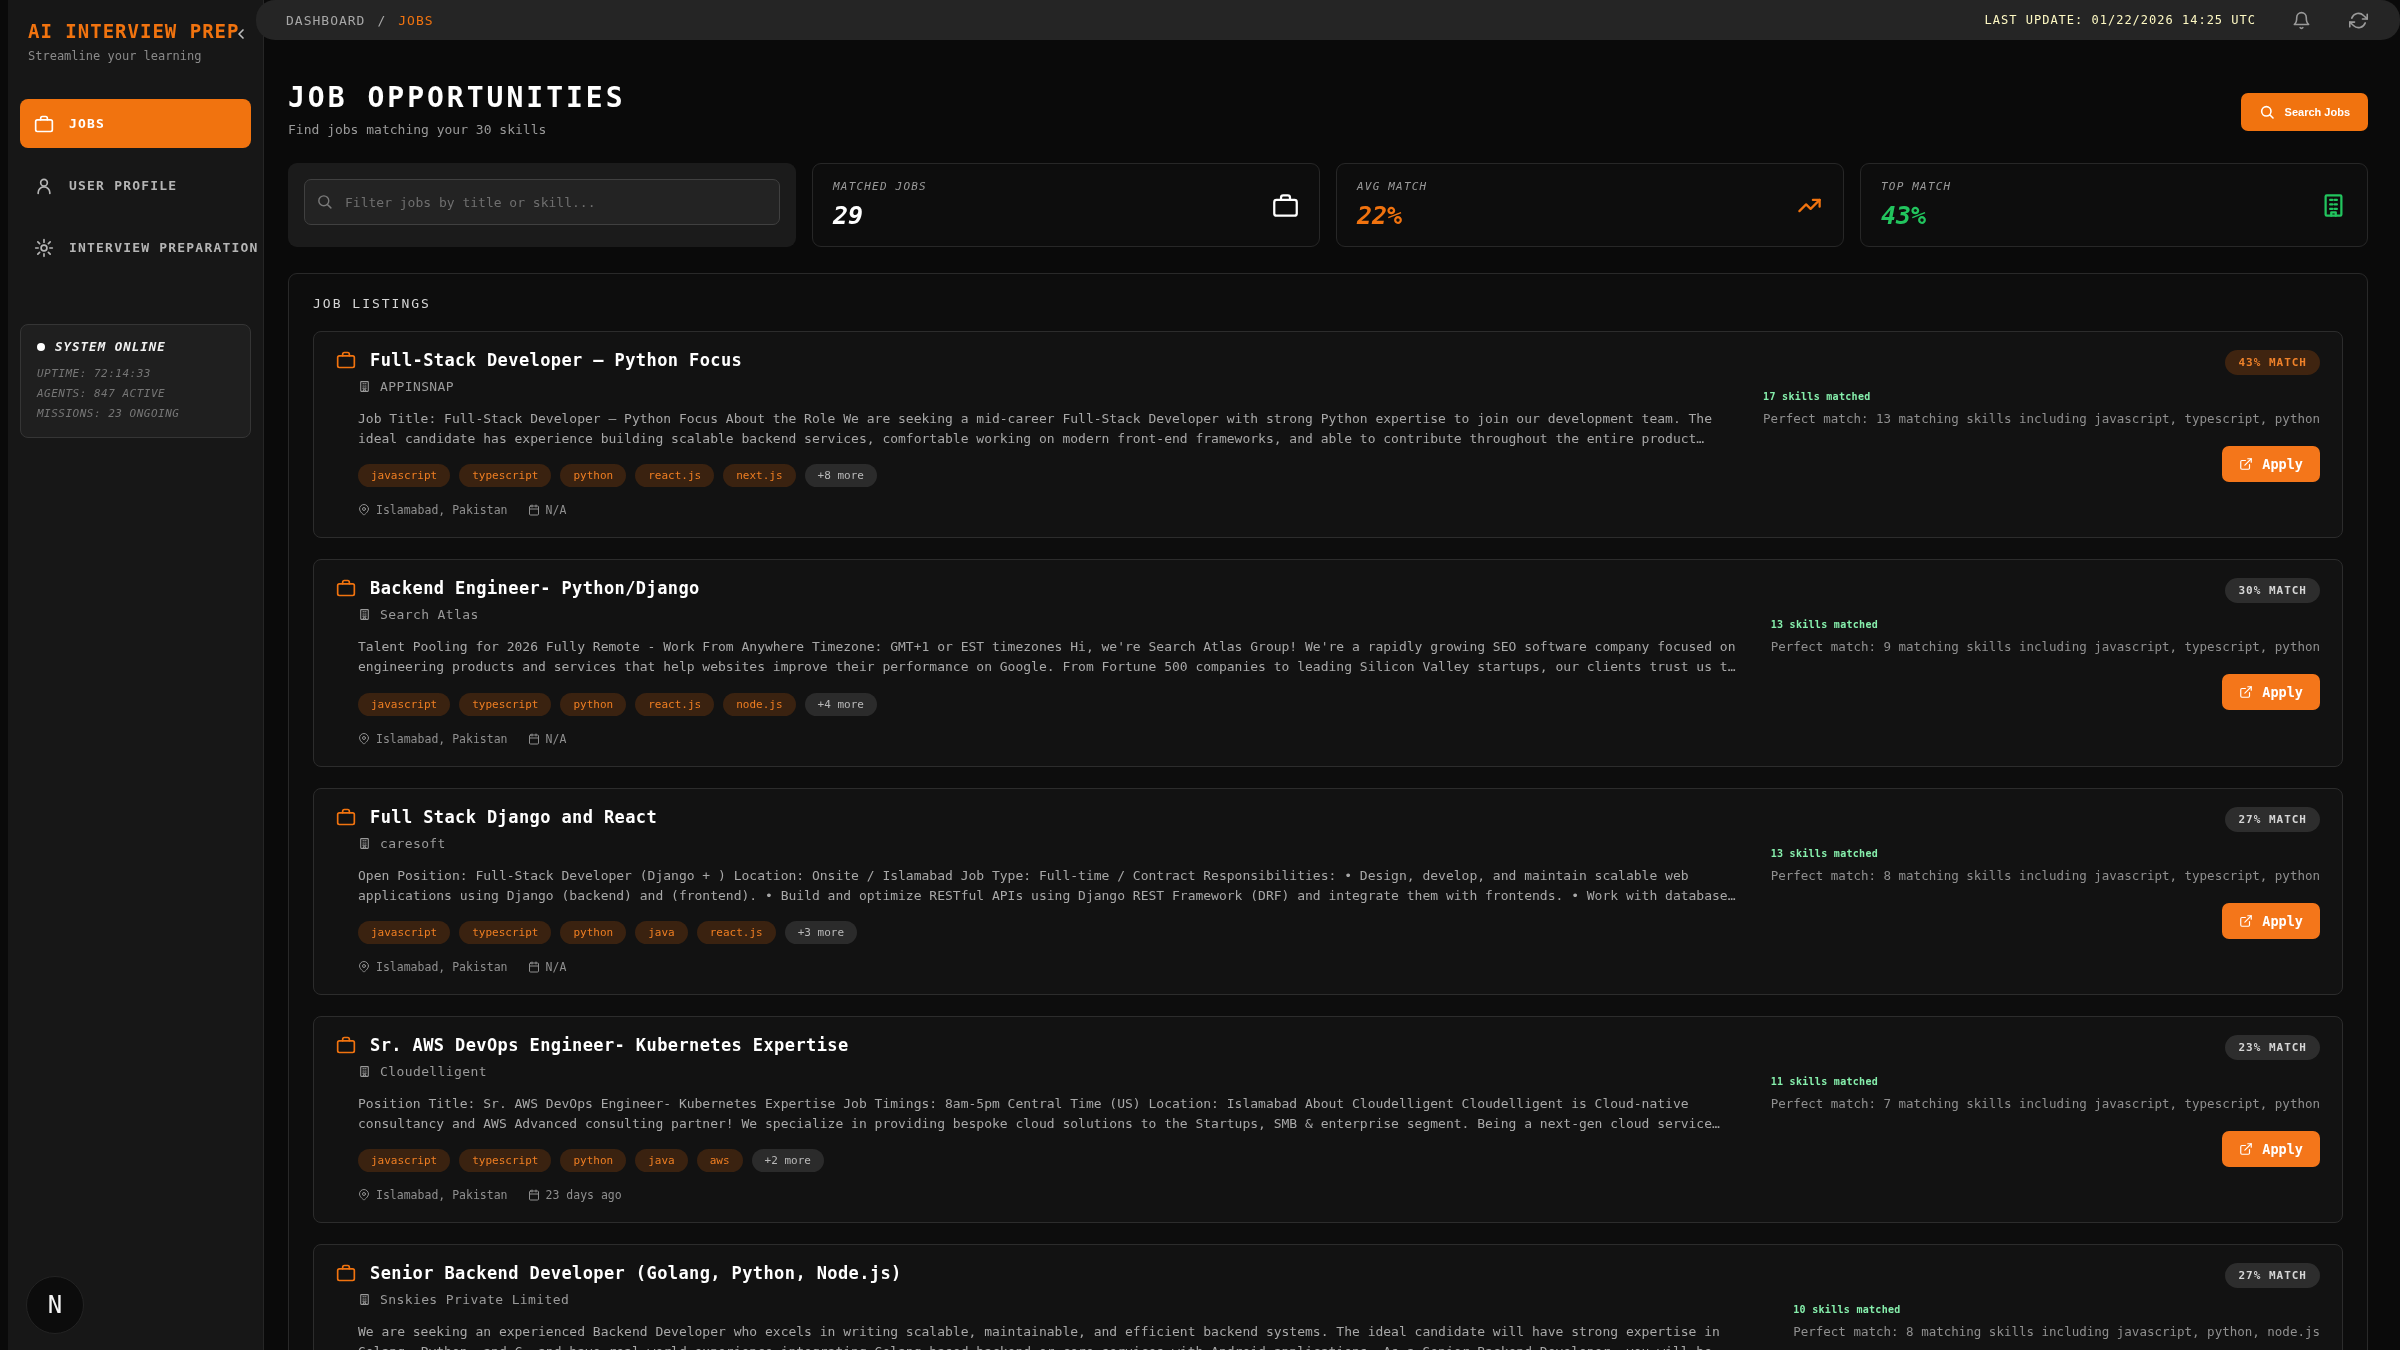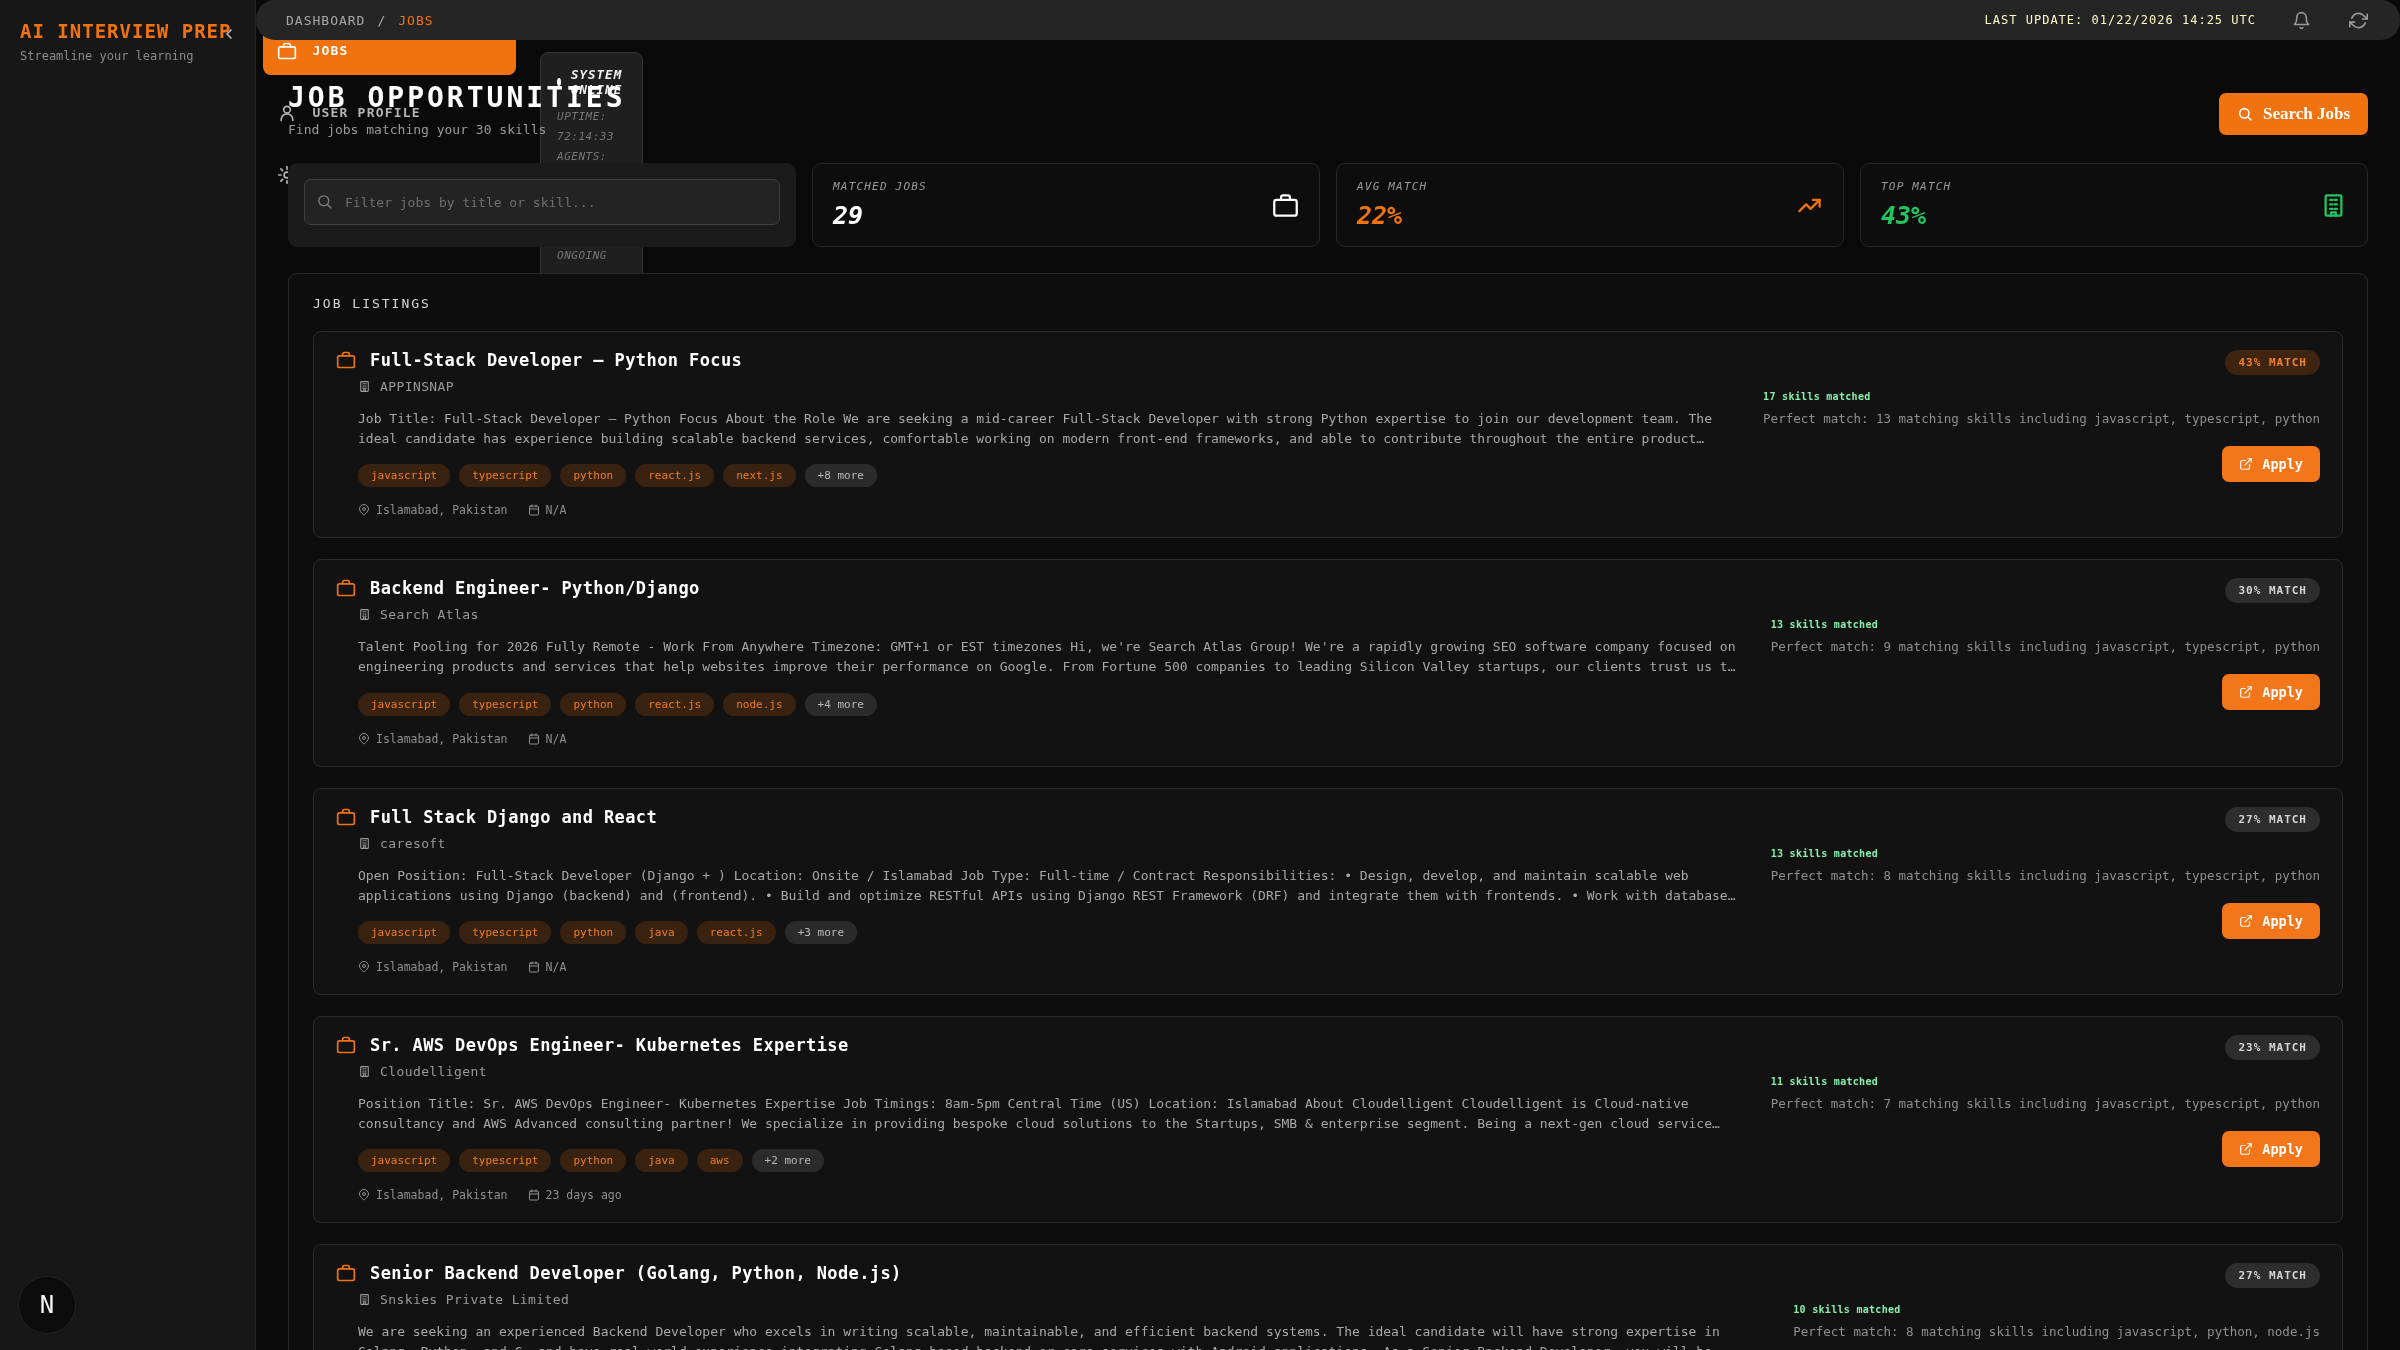--- a/index.html
+++ b/index.html
@@ -8,23 +8,23 @@
     background:#0a0a0a;
     color:#e5e5e5;
     font-family:"DejaVu Sans Mono", monospace;
     overflow:hidden;
     position:relative;
   }
   svg { display:block; }
 
   
   .sidebar {
-    position:absolute; left:0; top:0; bottom:0; width:256px;
+    position:absolute; left:8px; top:0; bottom:0; width:256px;
     background:#171717; border-right:1px solid #262626;
-    display:flex; flex-direction:row;
+    display:flex; flex-direction:column;
   }
   .logo-block { padding:20px 20px 10px 20px; position:relative; }
   .logo-title { color:#f1730f; font-size:19px; font-weight:bold; letter-spacing:1px; white-space:nowrap; }
   .logo-tagline { color:#8a8a8a; font-size:12px; margin-top:7px; }
   .collapse-btn {
     position:absolute; right:12px; top:24px; background:none; border:none;
     color:#bdbdbd; cursor:pointer; padding:2px;
   }
   .nav { margin-top:26px; padding:0 12px; display:flex; flex-direction:column; gap:13px; }
   .nav-item {
@@ -60,21 +60,21 @@
   .icon-btn { background:none; border:none; color:#9a9a9a; cursor:pointer; padding:2px; }
 
   
   .main { position:absolute; left:256px; right:0; top:57px; bottom:0; padding:24px 32px; overflow:hidden; }
   .page-header { display:flex; align-items:flex-start; }
   .page-title { color:#ffffff; font-size:28px; font-weight:bold; letter-spacing:3px; }
   .page-subtitle { color:#9a9a9a; font-size:13px; margin-top:8px; }
   .search-jobs-btn {
     margin-left:auto; margin-top:12px; background:#f1730f; color:#ffffff; border:none; border-radius:7px;
     display:flex; align-items:center; gap:10px; padding:11px 18px;
-    font-family:Liberation Serif, serif; font-size:17px; font-weight:bold; cursor:pointer;
+    font-family:Liberation Sans, sans-serif; font-size:11px; font-weight:bold; cursor:pointer;
   }
 
   
   .stats-row { margin-top:26px; display:grid; grid-template-columns:1fr 1fr 1fr 1fr; gap:16px; }
   .filter-card { background:#1b1b1b; border-radius:9px; padding:16px; }
   .filter-wrap { position:relative;border-radius:10px; }
   .filter-input {
     width:100%; height:46px; background:#232323; border:1px solid #404040; border-radius:7px;
     color:#cfcfcf; font-family:inherit; font-size:13px; padding:0 14px 0 40px; outline:none;
   }

